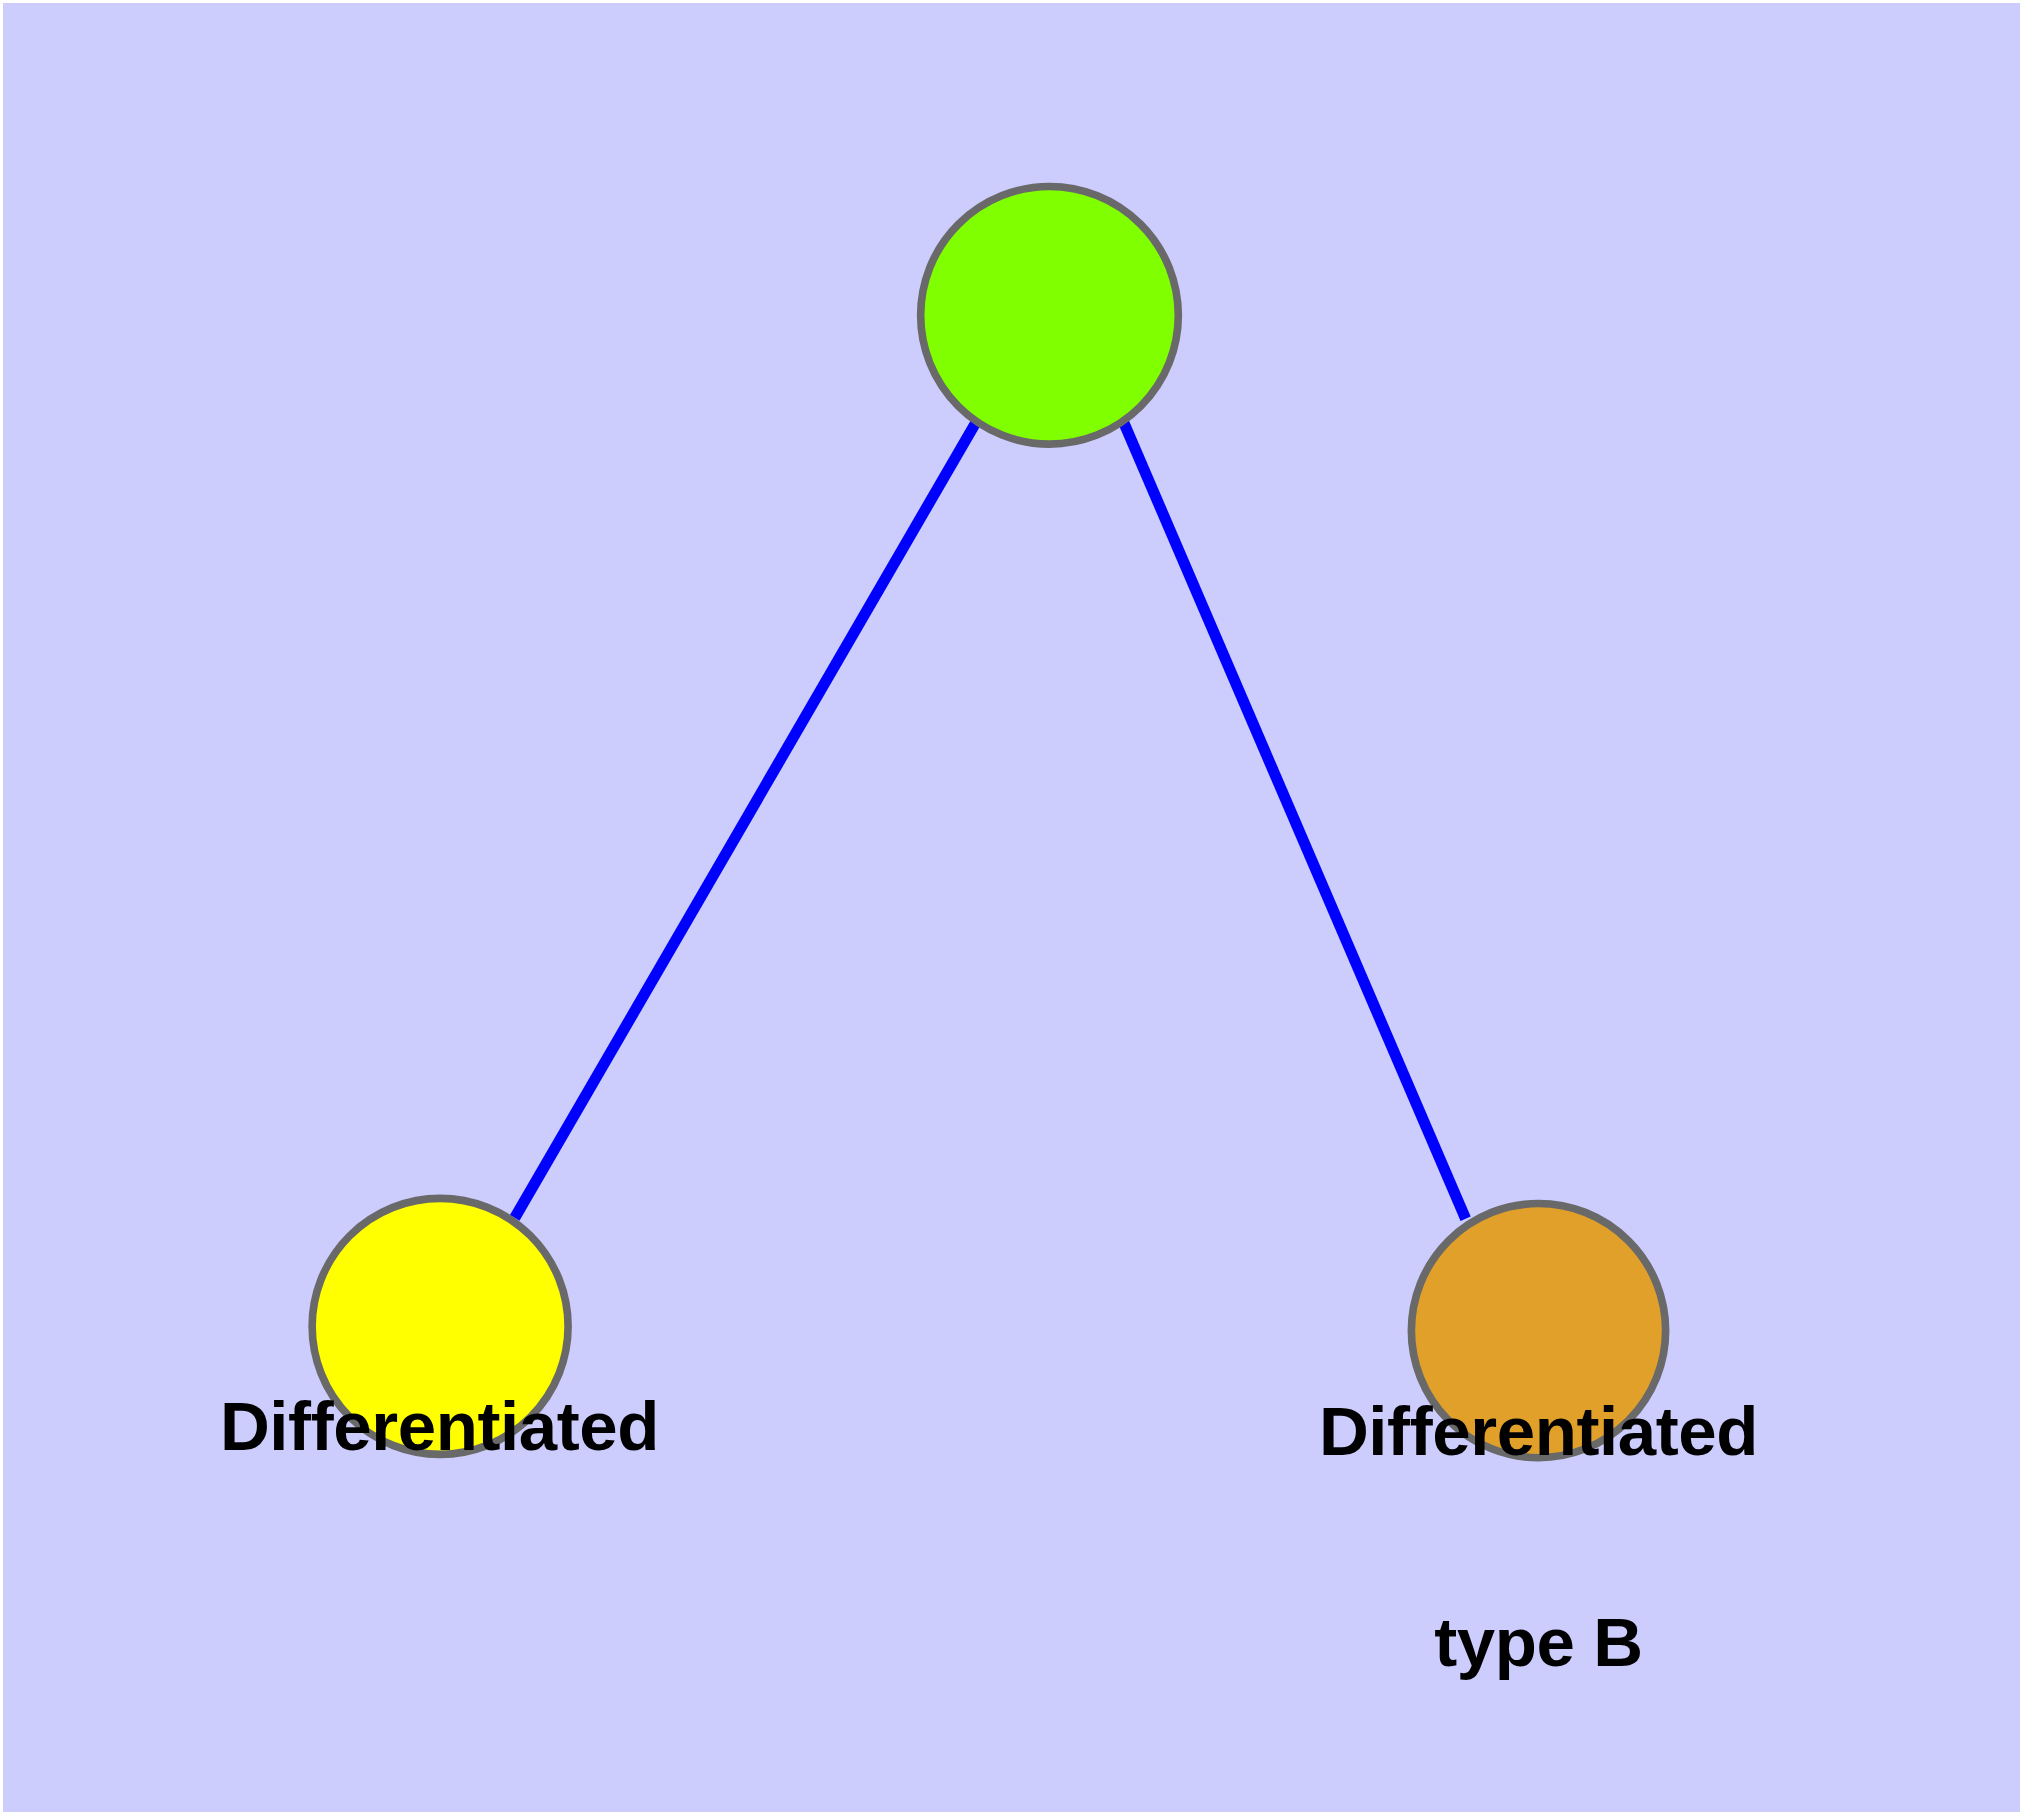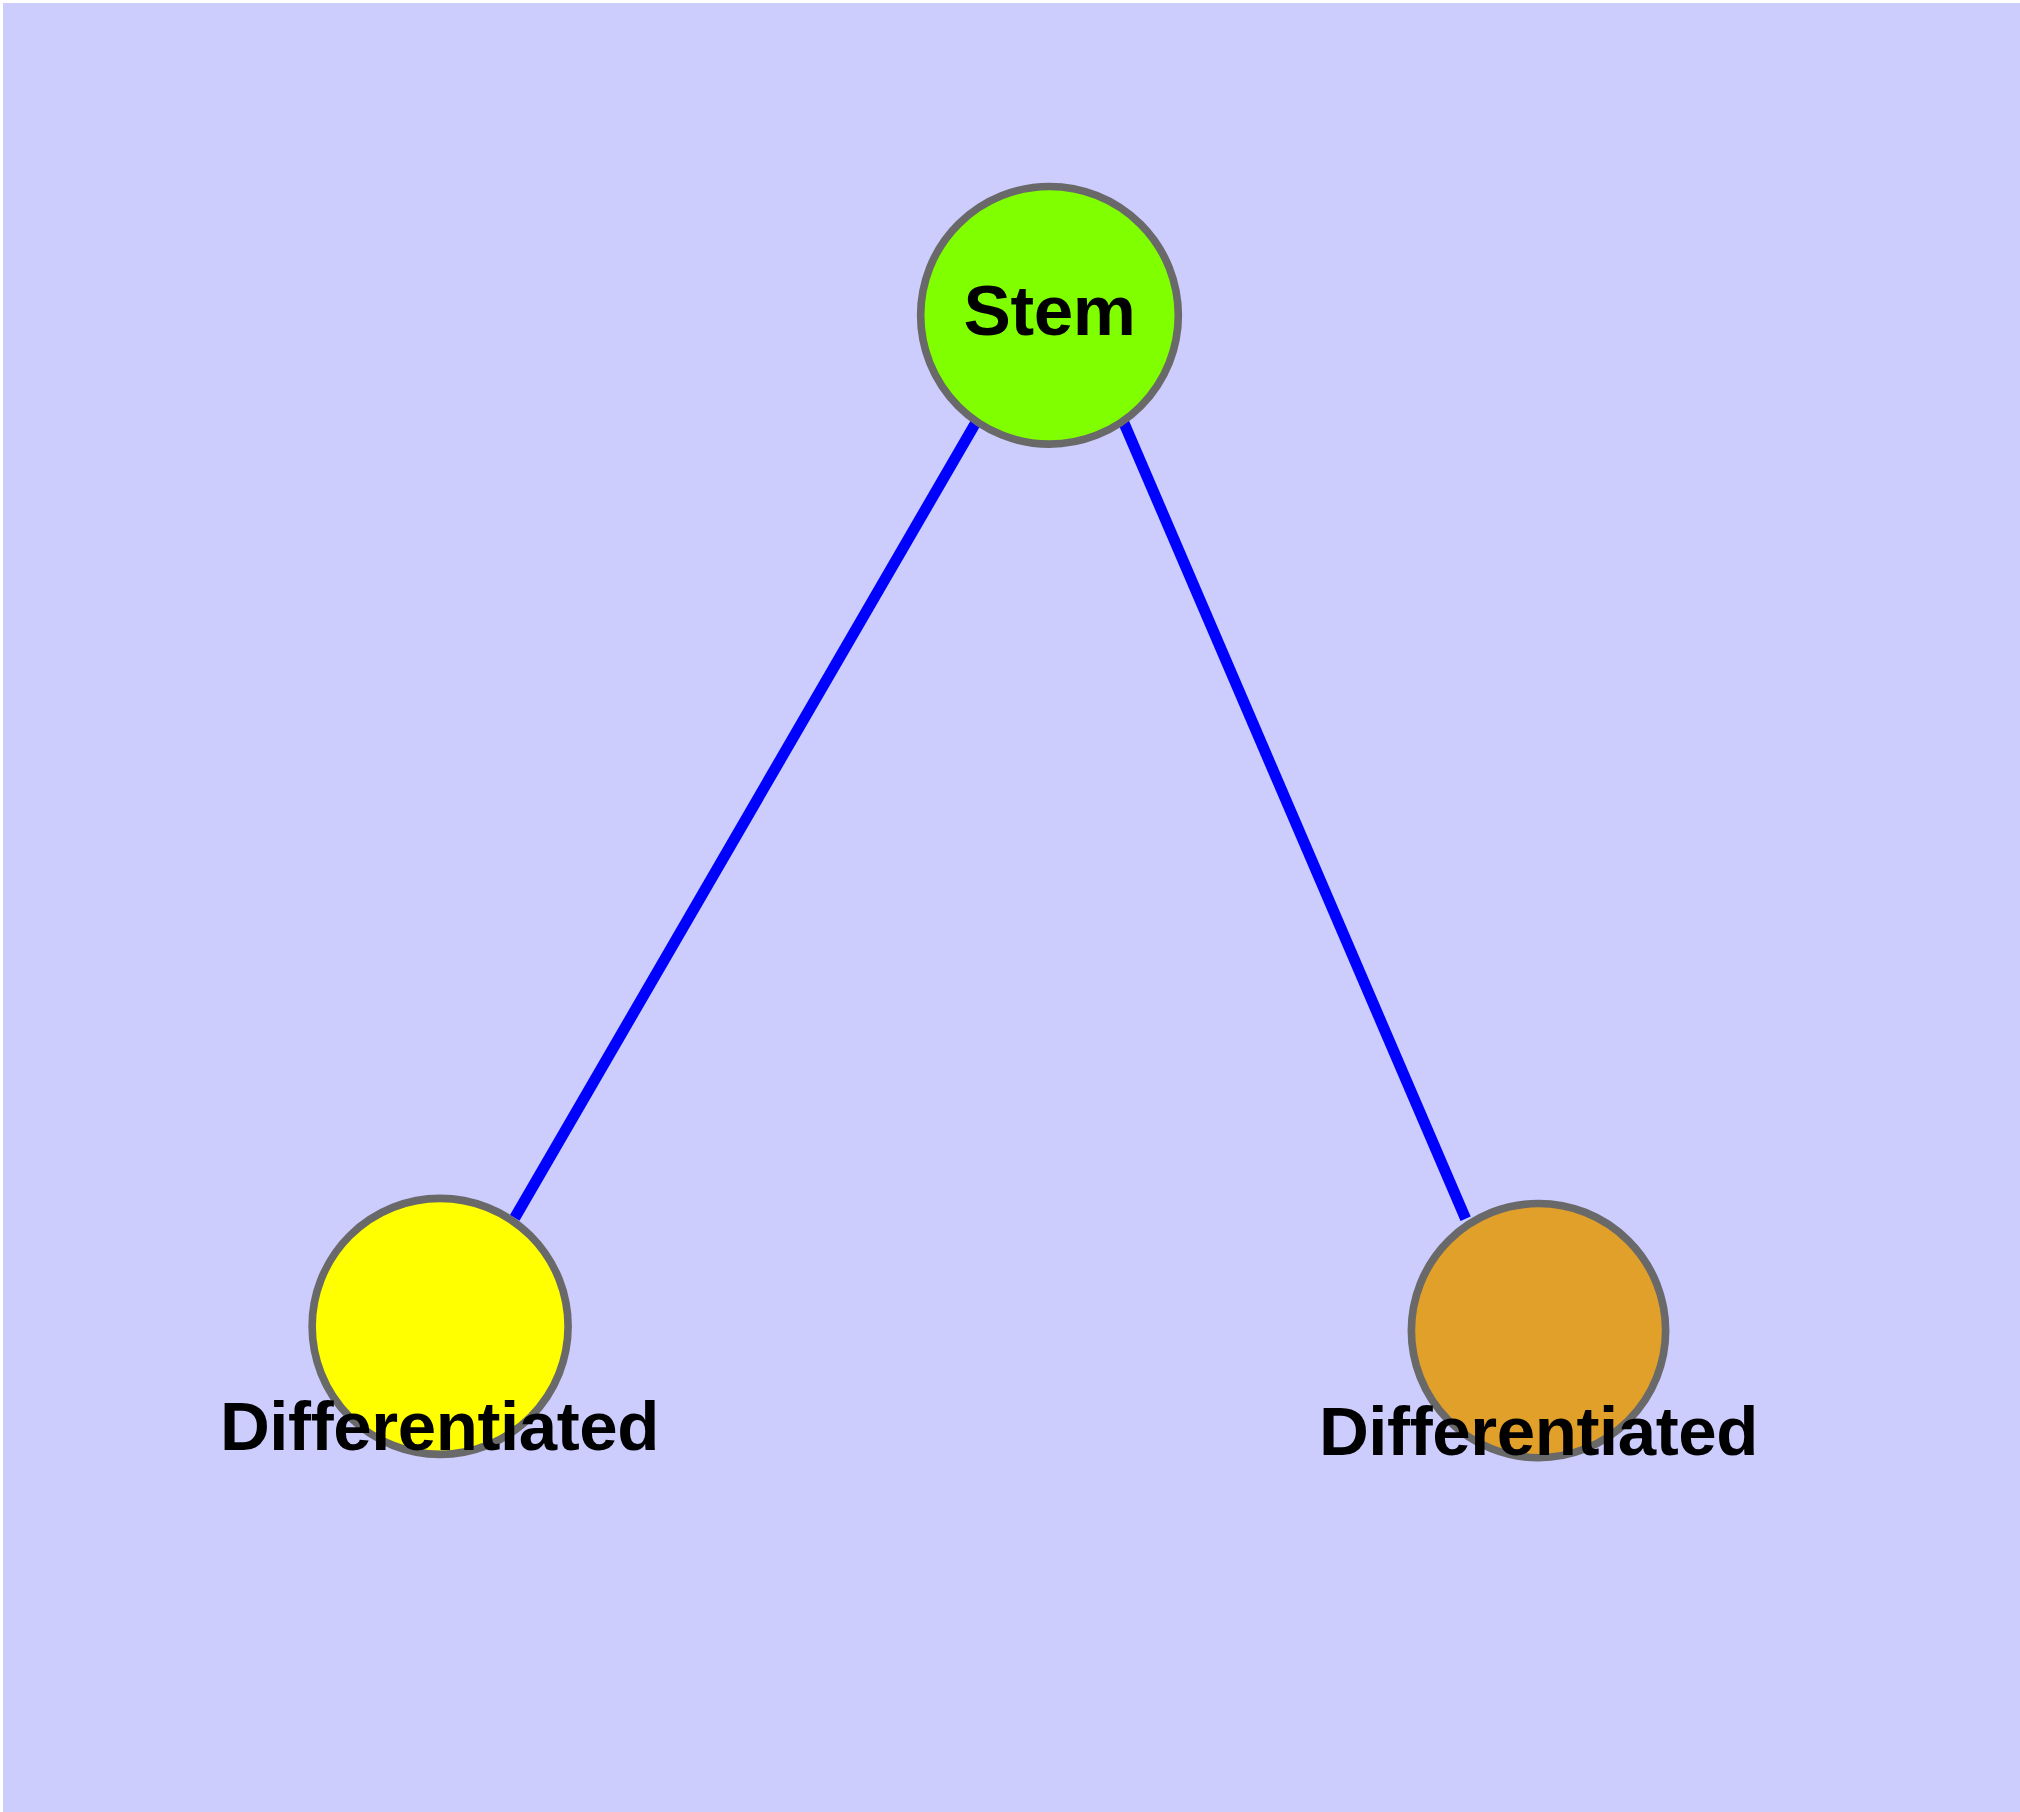--- a/index.html
+++ b/index.html
@@ -74,24 +74,24 @@
       <line class="edge-line" x1="1152" y1="497" x2="607" y2="1437" stroke="#0000ff" stroke-width="13"></line>
       <line class="edge-line" x1="1325" y1="497" x2="1729" y2="1438" stroke="#0000ff" stroke-width="13"></line>
     </g>
     <g>
       <circle class="node-circle" cx="1238" cy="372" r="152" fill="#80ff00" stroke="#696969" stroke-width="9"></circle>
       <circle class="node-circle" cx="519" cy="1565" r="151" fill="#ffff00" stroke="#696969" stroke-width="9"></circle>
       <circle class="node-circle" cx="1815" cy="1570" r="150" fill="#e0a02a" stroke="#696969" stroke-width="9"></circle>
     </g>
   </svg>
 
-  <div class="node-label stem" style="left: 795px; top: 275px; font-size: 71px; color: rgb(0, 0, 0);">Stem</div>
 
   <div class="node-label leaf" style="left: 58px; top: 1251px; font-size: 69px; color: rgb(0, 0, 0);">
     <div>Differentiated</div>
   </div>
 
   <div class="node-label leaf" style="left: 1157px; top: 1256px; font-size: 69px; color: rgb(0, 0, 0);">
     <div>Differentiated</div>
+    <div>type B</div>
   </div>
 
 </div>
 
 
 </body></html>

